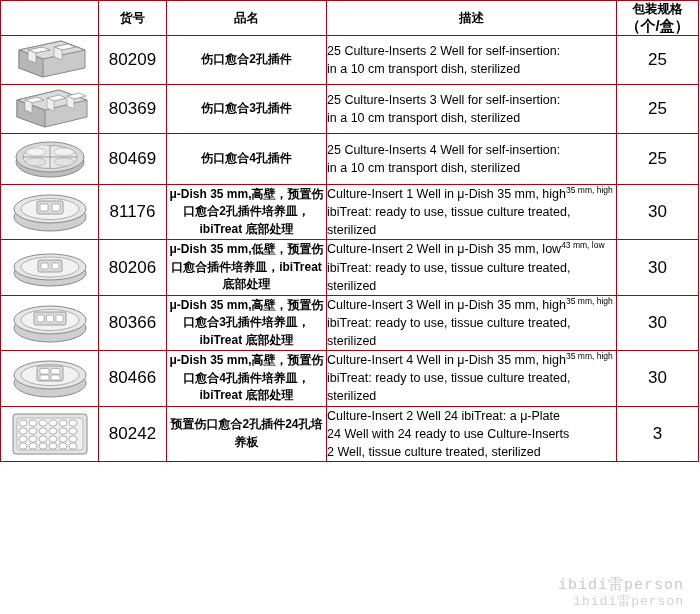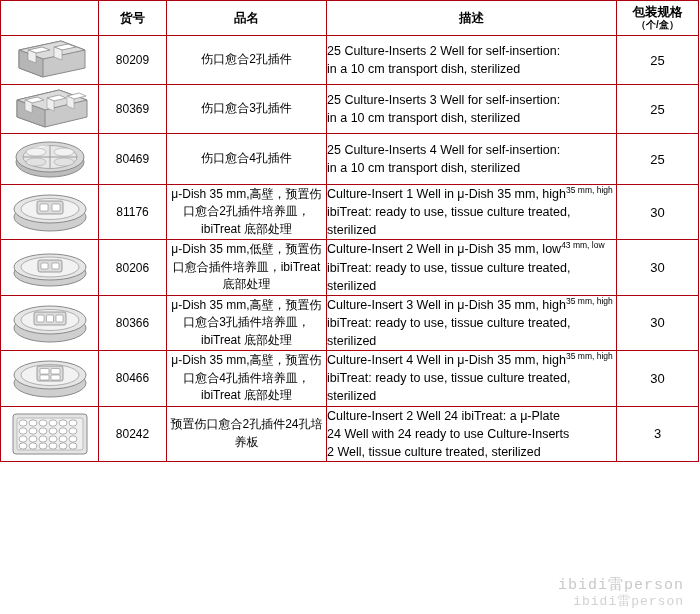--- a/index.html
+++ b/index.html
@@ -40,48 +40,48 @@
   .col-name { width: 160px; }
   .col-desc { width: 290px; }
   .col-pack { width: 82px; }
 
   td.cell-img {
     text-align: center;
     padding: 3px 0;
   }
   td.cell-code {
     text-align: center;
-    font-size: 12px;
+    font-size: 17px;
     font-weight: normal;
   }
   td.cell-name {
     text-align: center;
     font-size: 12px;
     line-height: 1.45;
     padding: 3px 6px;
-    font-weight: normal;
-  }
-  td.cell-name.plain { font-weight: normal; }
+    font-weight: bold;
+  }
+  td.cell-name.plain { font-weight: bold; }
   td.cell-desc {
     text-align: left;
     font-size: 12.5px;
     line-height: 1.45;
     padding: 4px 6px;
   }
   td.cell-pack {
     text-align: center;
-    font-size: 13px;
+    font-size: 17px;
   }
   .sup {
     font-size: 8.5px;
     vertical-align: super;
     line-height: 1;
     text-align: center;
   }
-  .pack-head-line2 { font-size: 10px; }
+  .pack-head-line2 { font-size: 15px; }
 
   
   .illus { display: block; margin: 0 auto; }
 
   .watermark {
     position: absolute;
     right: 16px;
     bottom: 4px;
     font-size: 15px;
     color: #c9c9c9;

